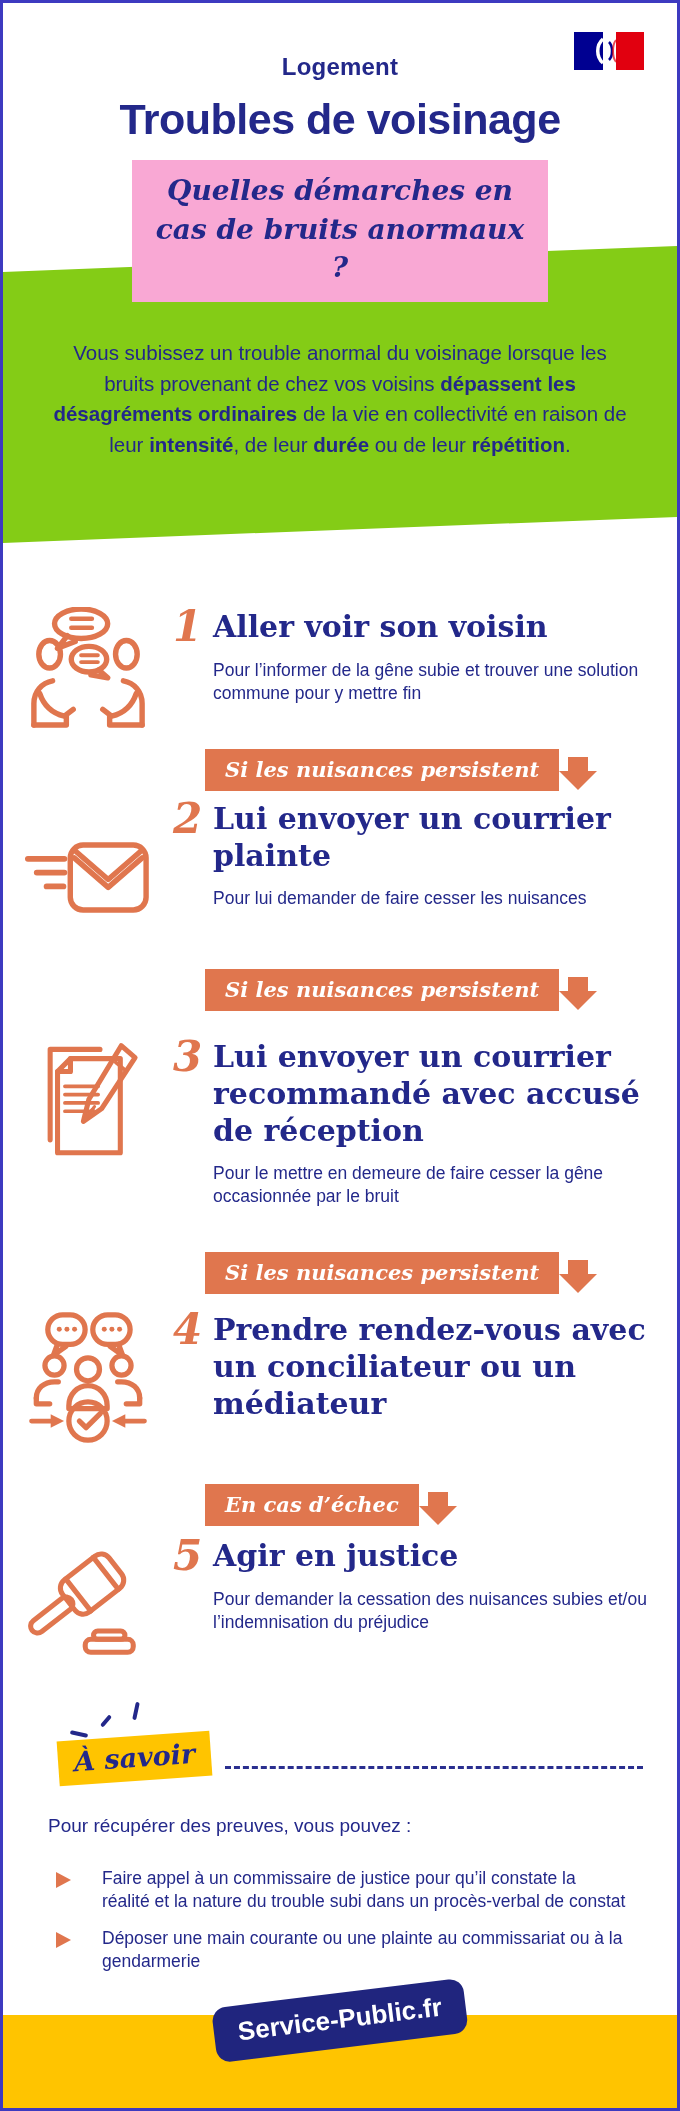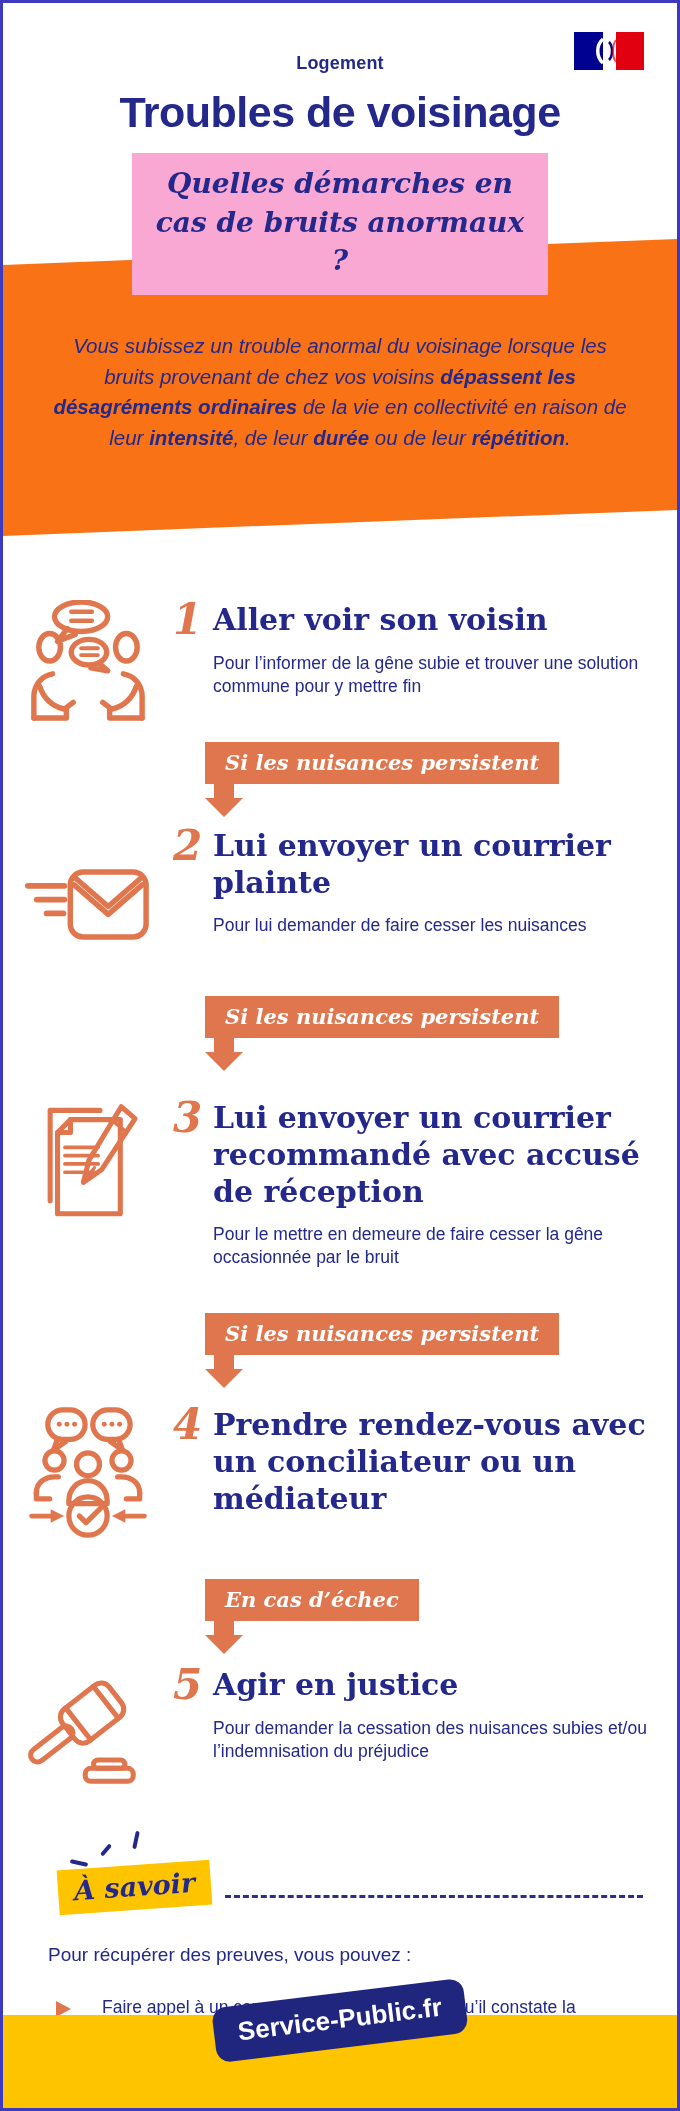--- a/index.html
+++ b/index.html
@@ -8,43 +8,42 @@
     width:680px;height:2111px;
     box-sizing:border-box;
     border:3px solid #3d3ac0;
     background:#ffffff;
     overflow:hidden;
     font-family:"Liberation Sans", sans-serif;
     color:#23288a;
   }
   
   .flag{position:absolute;top:29px;right:33px;width:70px;height:38px;}
-  .category{margin-top:50px;text-align:center;font-size:18px;font-weight:bold;letter-spacing:.2px;}
+  .category{margin-top:50px;text-align:center;font-size:24px;font-weight:bold;letter-spacing:.2px;}
   .main-title{margin:14px 0 0;text-align:center;font-size:43px;font-weight:bold;letter-spacing:-.5px;}
   
   .question-box{
     position:relative;z-index:2;
     width:380px;margin:16px auto 0;
     background:#f9a8d4;
     padding:12px 18px 14px;
     text-align:center;
     font-family:"DejaVu Serif", serif;
     font-style:italic;font-weight:bold;
     font-size:28px;line-height:1.38;
   }
   
   .intro-band{
     position:relative;z-index:1;
     margin-top:-56px;
-    background:#f97316;
+    background:#84cc16;
     padding:92px 40px 0;
     height:205px;
     -webkit-clip-path:polygon(0 26px,100% 0,100% calc(100% - 26px),0 100%);
     clip-path:polygon(0 26px,100% 0,100% calc(100% - 26px),0 100%);
-    font-style:italic;
   }
   .intro-text{
     max-width:575px;margin:0 auto;
     text-align:center;
     font-size:20.5px;line-height:1.5;
   }
   .intro-text b{font-weight:bold;}
   
   .steps{margin-top:64px;}
   .step{display:flex;align-items:flex-start;}
@@ -60,21 +59,21 @@
     font-size:30px;line-height:1.23;color:#23288a;
     max-width:440px;margin-top:2px;
   }
   .step-desc{
     margin:12px 0 0 40px;
     font-size:17.5px;line-height:1.32;max-width:470px;
   }
   
   .connector{
     margin-left:202px;
-    display:flex;flex-direction:column;align-items:flex-start;
+    display:flex;flex-direction:row;align-items:flex-end;
     width:-moz-fit-content;width:fit-content;
   }
   .connector-badge{
     background:#e0764e;color:#ffffff;
     font-family:"DejaVu Serif", serif;font-style:italic;font-weight:bold;
     font-size:21px;padding:8px 20px 9px;white-space:nowrap;
   }
   .connector-arrow{width:38px;height:34px;margin-top:0;}
   
   .sp-a{margin-top:20px;} .sp-b{margin-top:8px;}

